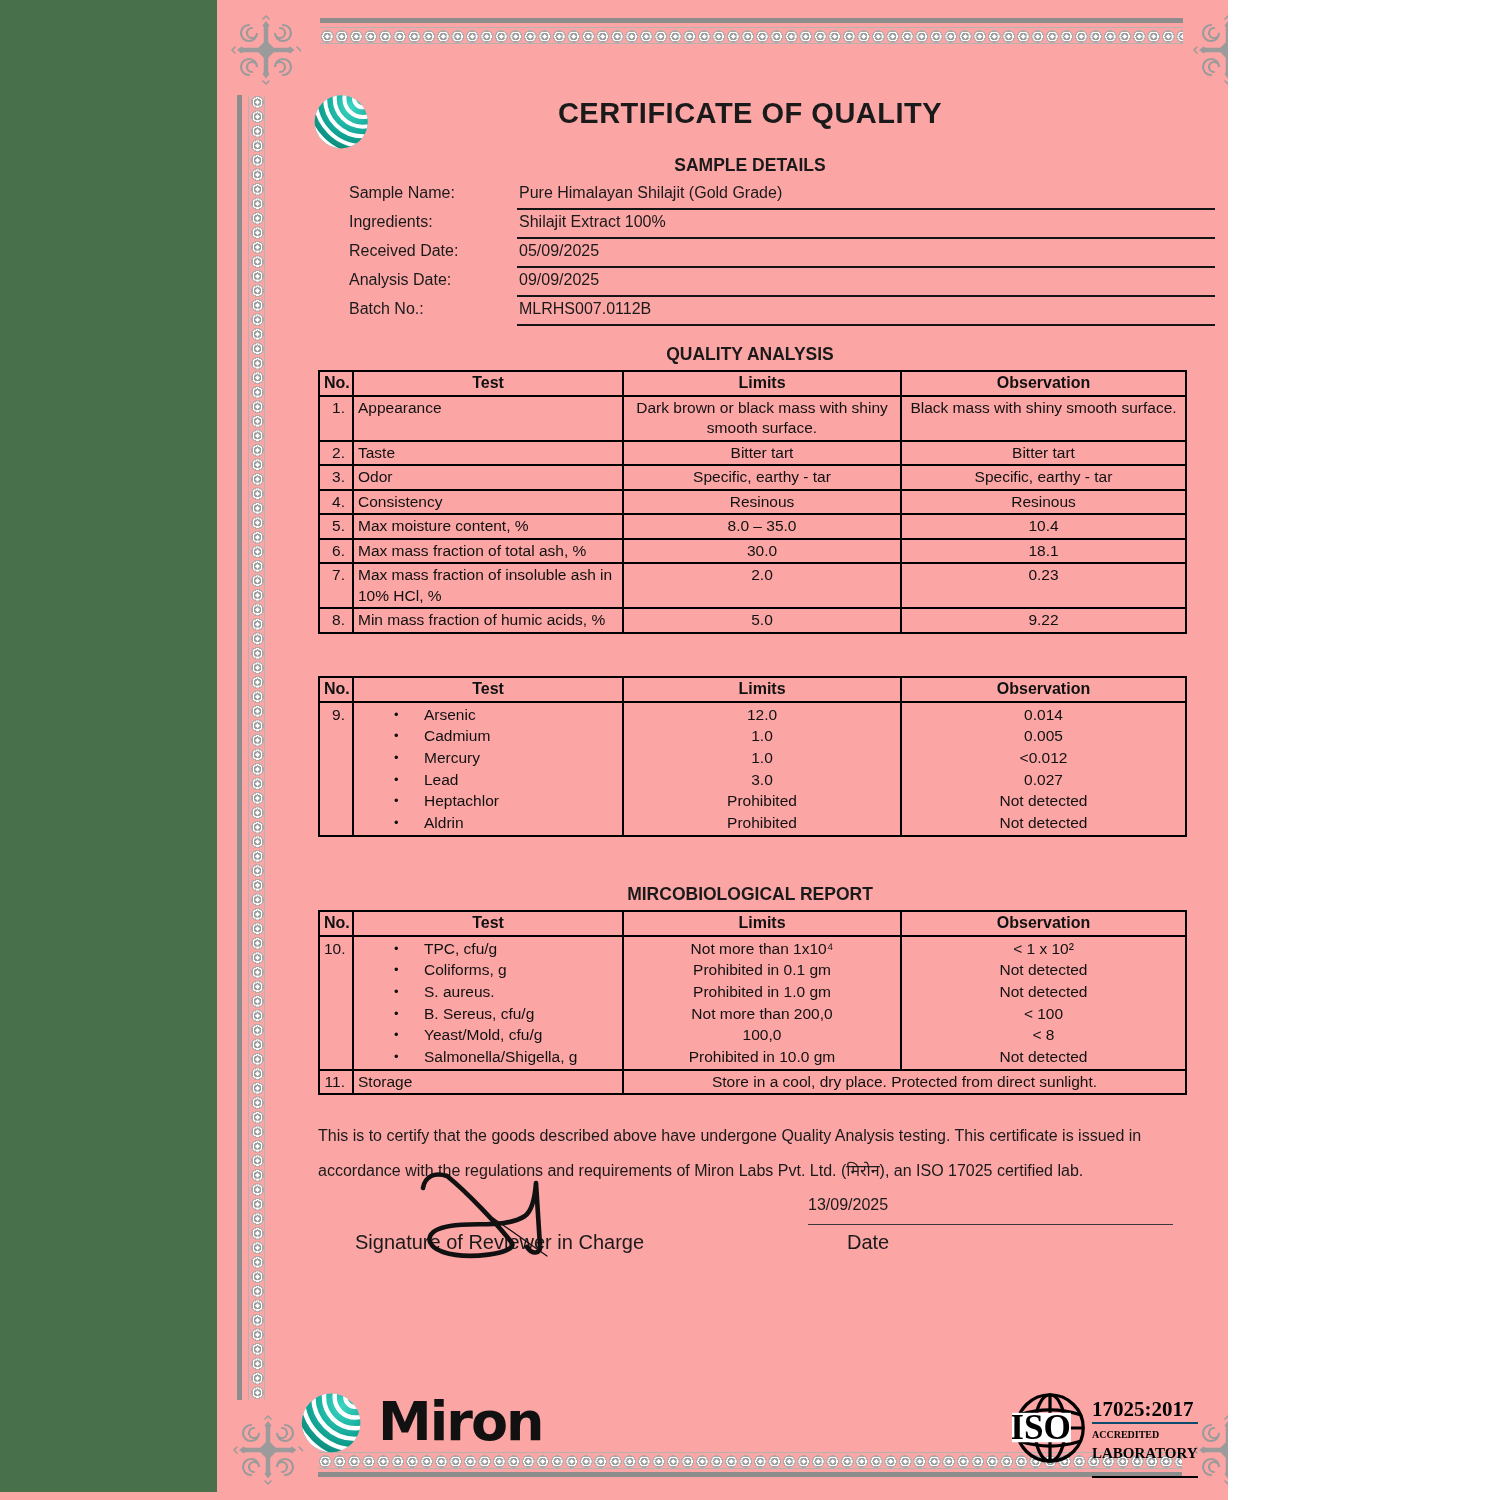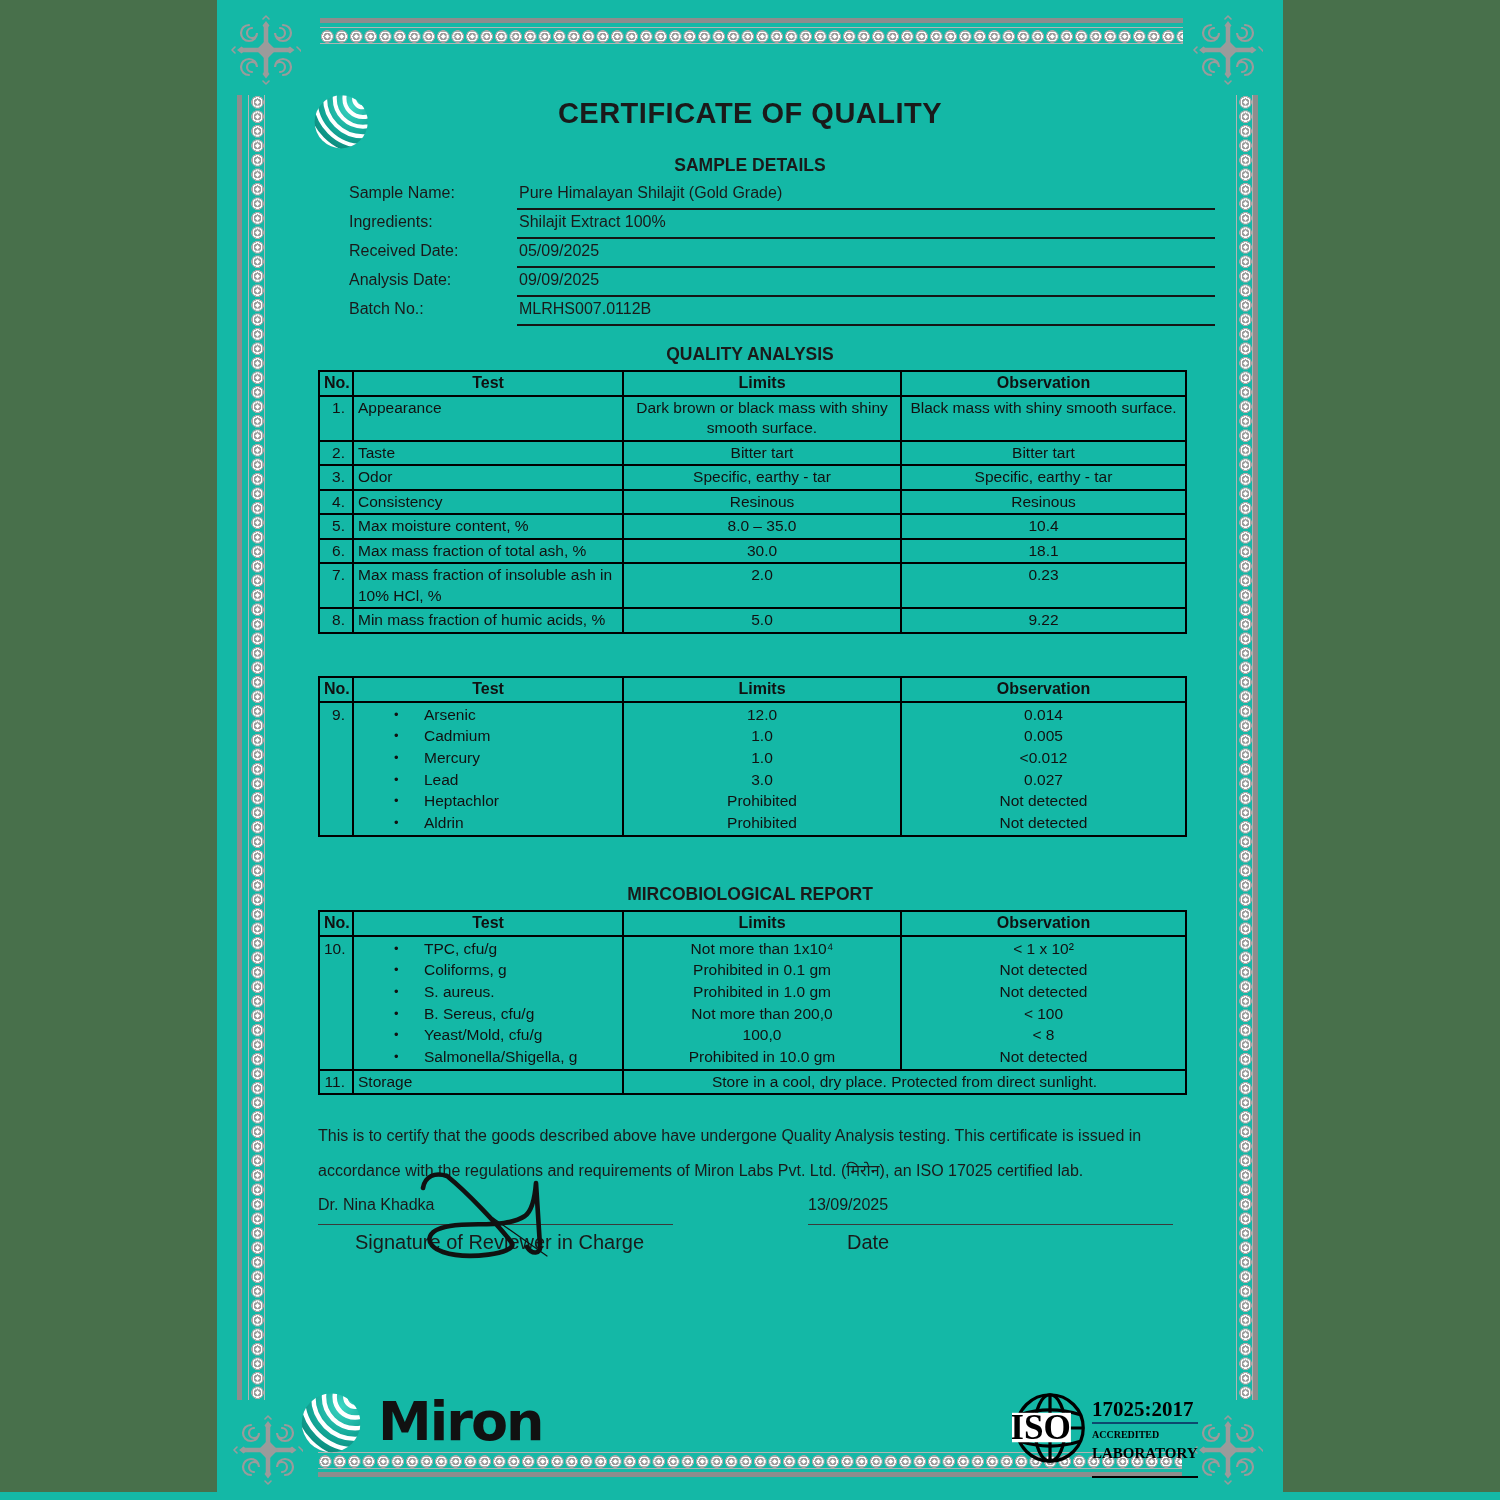--- a/index.html
+++ b/index.html
@@ -1,16 +1,16 @@
 <!DOCTYPE html>
 <html><head>
 <meta charset="utf-8">
 <style>
   html,body{margin:0;padding:0;background:#fff;}
-  #canvas{position:relative;width:1500px;height:1500px;background:#14b8a6;overflow:hidden;
+  #canvas{position:relative;width:1228px;height:1500px;background:#fca5a5;overflow:hidden;
           font-family:"Liberation Sans",sans-serif;color:#1a1a1a;}
   .abs{position:absolute;}
 
   
   .mat{background:#48704B;top:0;height:1492px;width:217px;}
   .mat.left{left:0;} .mat.right{left:1283px;}
 
   
   .bar{background:#8d8d8d;}
 
@@ -334,21 +334,20 @@
     <tr>
       <td class="cell-no">11.</td>
       <td class="cell-test">Storage</td>
       <td colspan="2">Store in a cool, dry place. Protected from direct sunlight.</td>
     </tr>
   </tbody>
     </table>
 
   <div class="abs certify">This is to certify that the goods described above have undergone Quality Analysis testing. This certificate is issued in accordance with the regulations and requirements of Miron Labs Pvt. Ltd. (मिरोन), an ISO 17025 certified lab.</div>
 
-  <div class="abs sig-line" style="left:318px;top:1196px;width:355px;"> Dr. Nina Khadka</div>
   <div class="abs sig-line" style="left:808px;top:1196px;width:365px;"> 13/09/2025</div>
   <div class="abs sig-caption" style="left:318px;top:1231px;">Signature of Reviewer in Charge</div>
   <div class="abs sig-caption" style="left:810px;top:1231px;">Date</div>
 
   <svg class="abs" style="left:405px;top:1168px;" width="150" height="95" viewBox="0 0 150 95">
     <g fill="none" stroke="#111" stroke-linecap="round" stroke-linejoin="round">
       <path stroke-width="1.2" d="M88 50 L142 88"></path>
       <path stroke-width="4.6" d="M42 8 C30 4 20 8 18 20
         M42 8 C62 24 94 58 107 75
         C112 86 62 92 38 84

